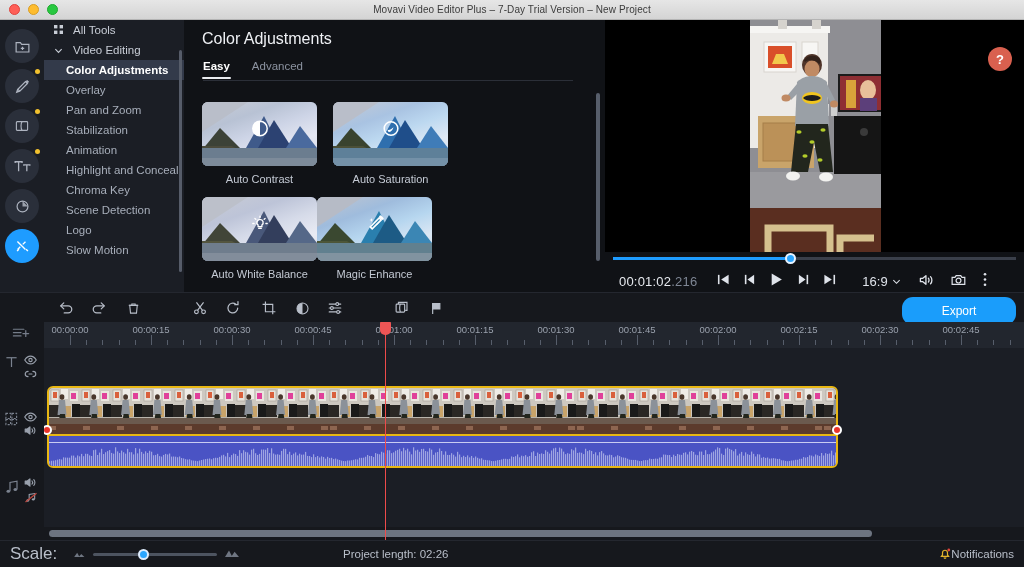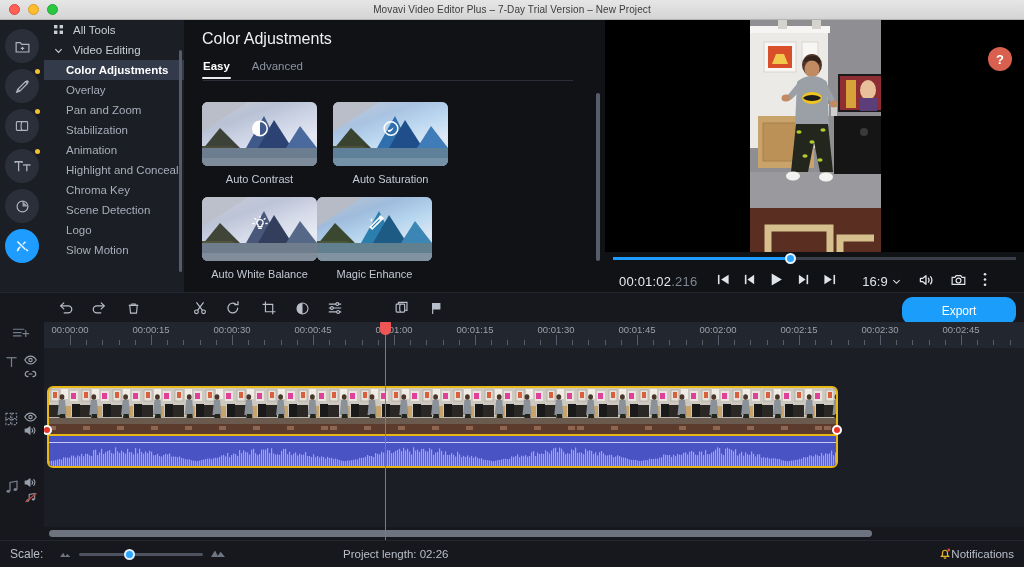--- a/index.html
+++ b/index.html
@@ -221,21 +221,21 @@
     position:absolute; left:5px; top:3px; width:823px; height:7px;
     border-radius:4px; background:#6d7480;
   }
 
   
   .status{
     position:absolute; left:0; top:540px; width:1024px; height:27px;
     background:#16181d; border-top:1px solid #24272f;
     display:flex; align-items:center;
   }
-  .scale-lbl{ margin-left:10px; font-size:12px; color:#b9bfca; }
+  .scale-lbl{ margin-left:10px; font-size:17px; color:#b9bfca; }
   .scale-ctl{ margin-left:16px; display:flex; align-items:center; gap:7px; }
   .sc-track{ position:relative; width:124px; height:3px; background:#4d5460; border-radius:2px; }
   .sc-knob{ position:absolute; left:40%; top:-4px; margin-left:-5px; width:11px; height:11px;
     border-radius:50%; background:#2ba6ff; border:2px solid #dfeeff; }
   .proj{ position:absolute; left:343px; font-size:11.5px; color:#b9bfca; }
   .notif{ position:absolute; right:10px; display:flex; align-items:center; 
     font-size:11.5px; color:#b9bfca; }
   .clearfix:after{ content:""; display:block; clear:both; }
 </style>
 </head>

